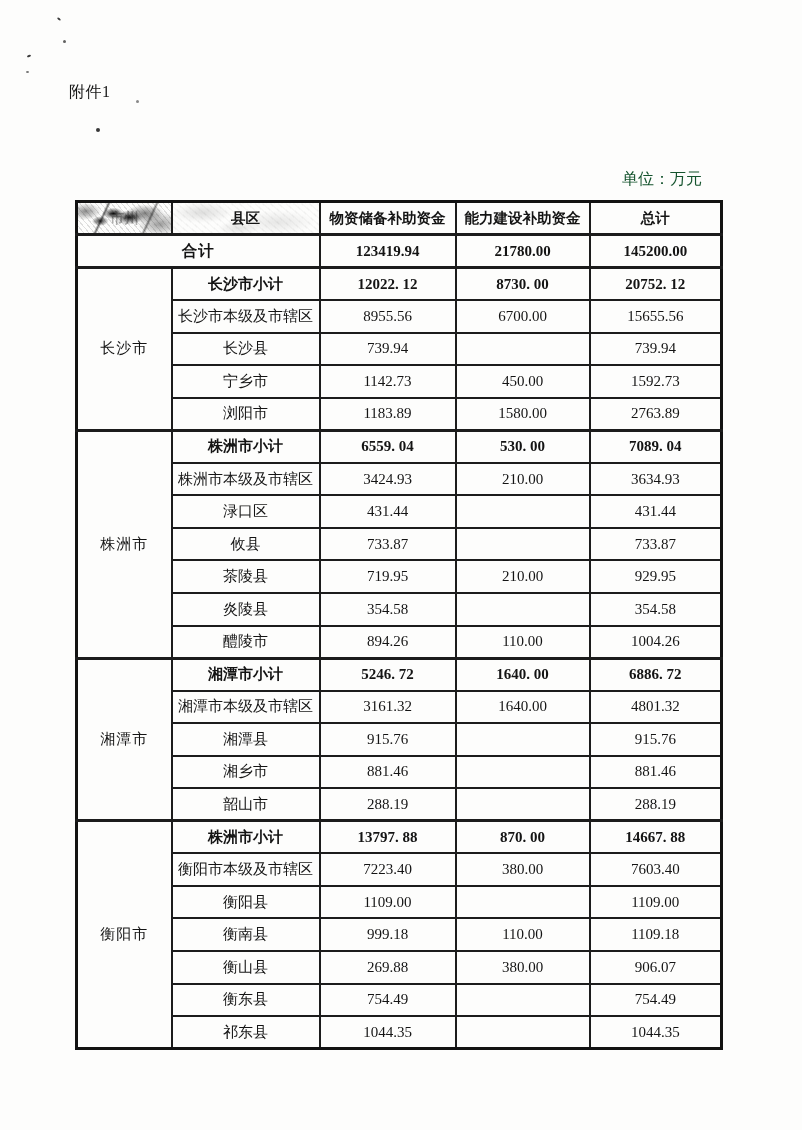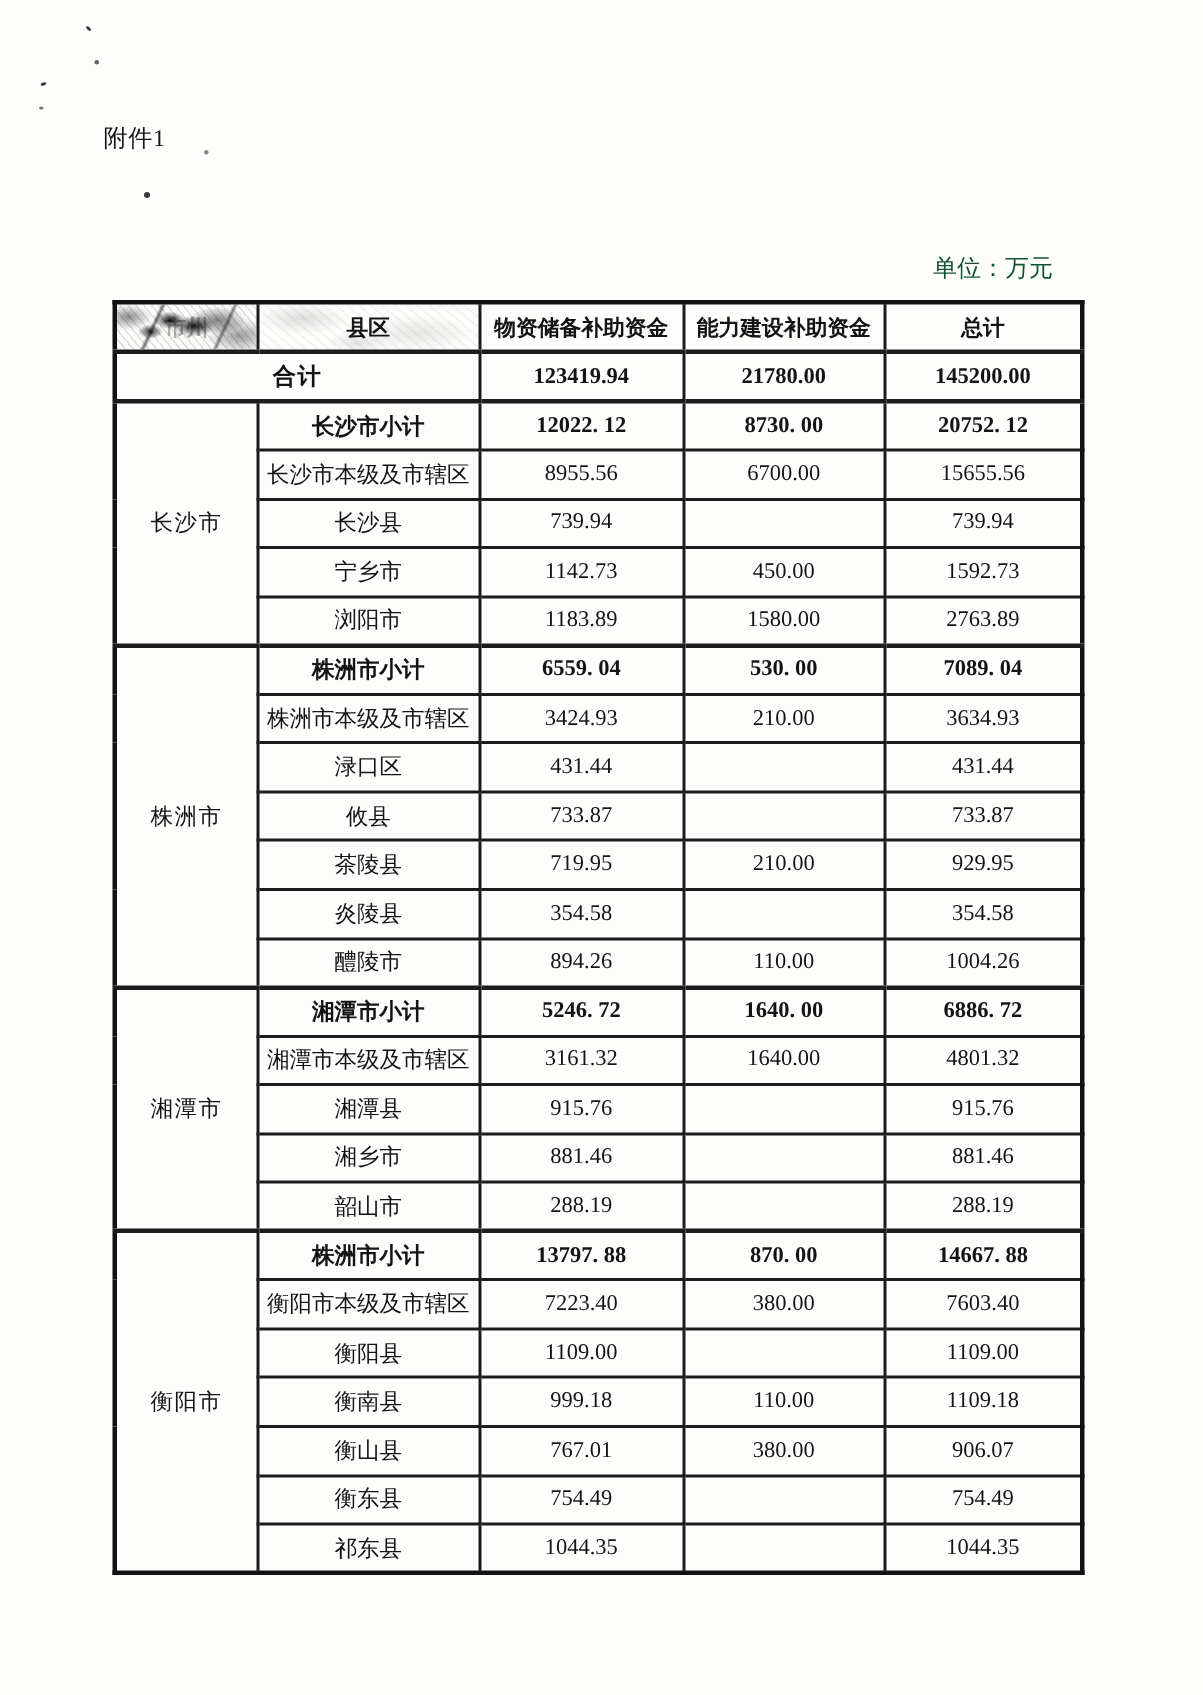--- a/index.html
+++ b/index.html
@@ -250,21 +250,21 @@
           <td>1109.00</td>
         </tr>
         <tr>
           <td class="county">衡南县</td>
           <td>999.18</td>
           <td>110.00</td>
           <td>1109.18</td>
         </tr>
         <tr>
           <td class="county">衡山县</td>
-          <td>767.01</td>
+          <td>269.88</td>
           <td>380.00</td>
           <td>906.07</td>
         </tr>
         <tr>
           <td class="county">衡东县</td>
           <td>754.49</td>
           <td></td>
           <td>754.49</td>
         </tr>
         <tr>

